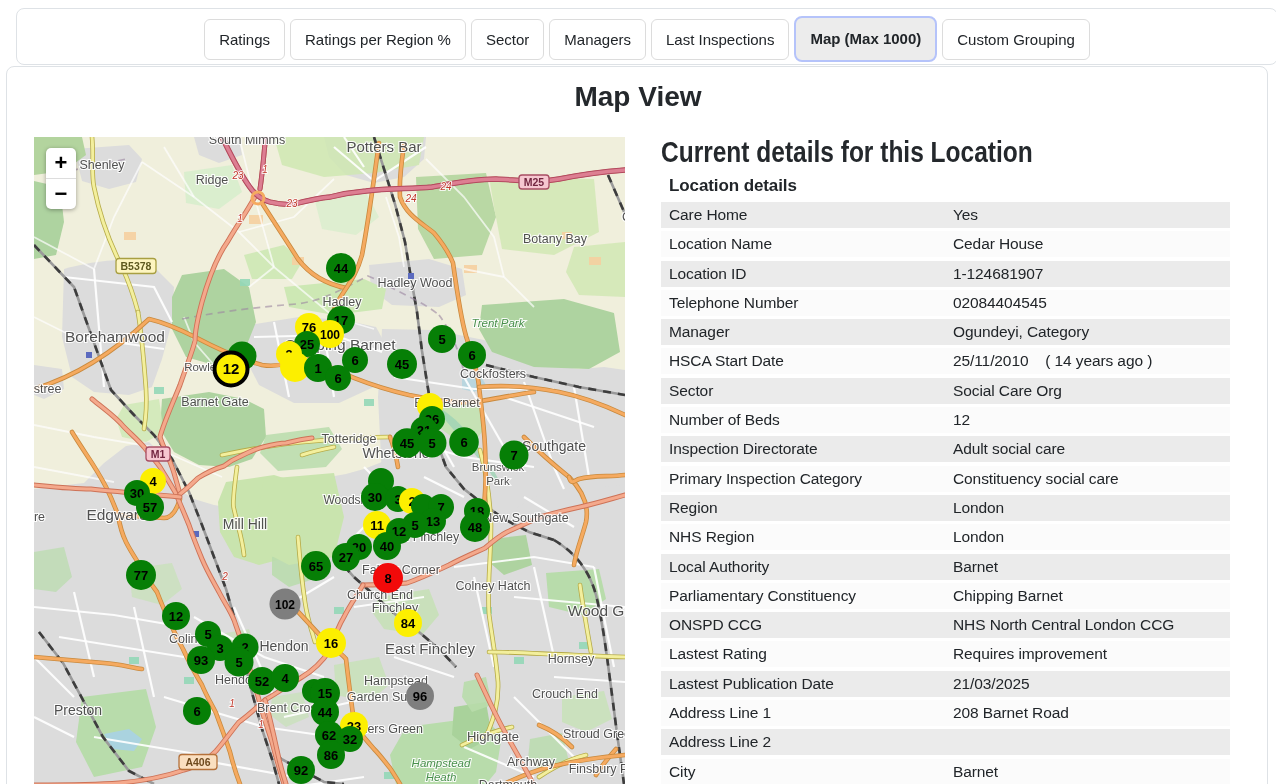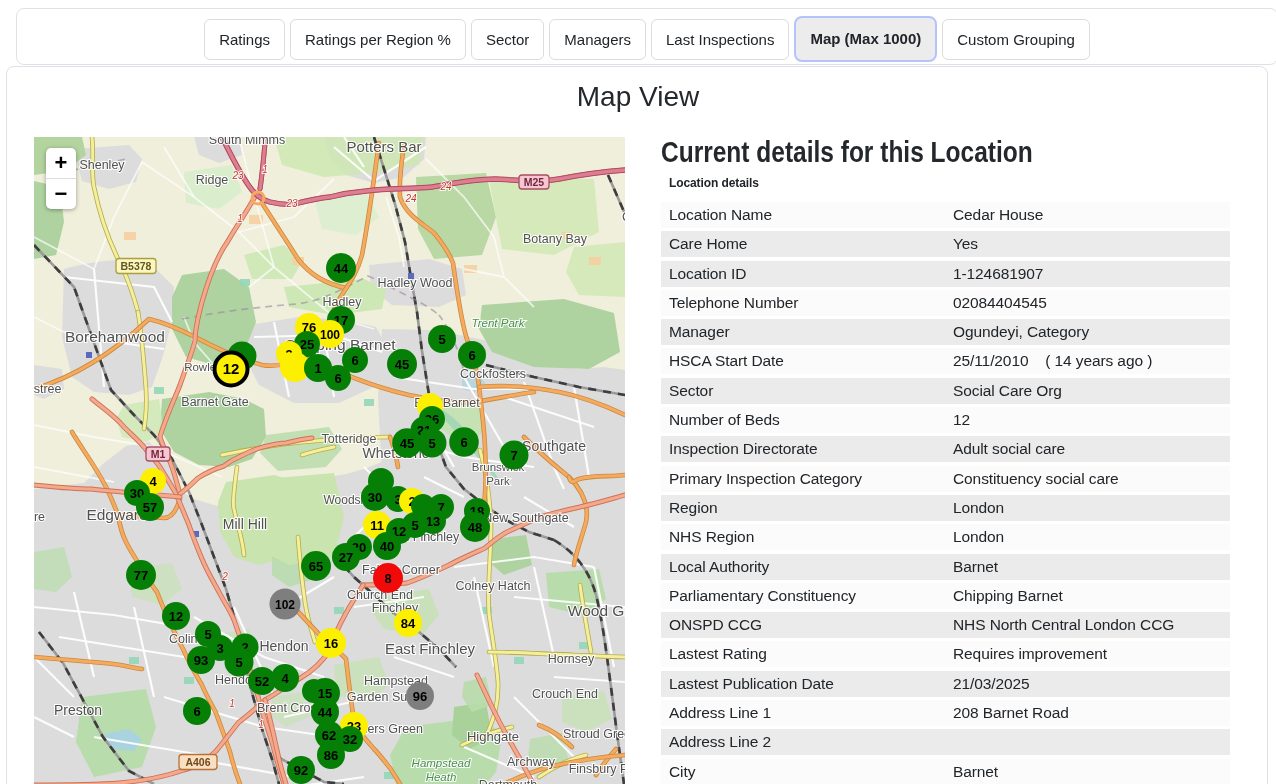--- a/index.html
+++ b/index.html
@@ -8,29 +8,29 @@
   .tabbar { position:absolute; left:16px; top:8px; width:1262px; height:57px;
     border:1px solid #dee2e6; border-radius:8px; display:flex; justify-content:center;
     align-items:flex-start; padding-top:10px; background:#fff; z-index:5; }
   .tab { height:41px; line-height:39px; padding:0 14px; margin:0 2.5px; font-size:15px;
     color:#212529; background:#fff; border:1px solid #dcdcdc; border-radius:6px; white-space:nowrap; }
   .tab.active { height:46px; margin-top:-3px; line-height:42px; background:#ececec;
     border:2px solid #b5c3fa; border-radius:8px; font-weight:bold; padding:0 14px; }
   .content { position:absolute; left:6px; top:66px; width:1262px; height:740px;
     border:1px solid #dee2e6; border-radius:8px; background:#fff; }
   .h1 { position:absolute; left:0; top:81px; width:1276px; text-align:center;
-    font-size:28px; font-weight:normal; color:#24282c; }
+    font-size:28px; font-weight:bold; color:#24282c; }
   .mapwrap { position:absolute; left:34px; top:137px; width:591px; height:647px; overflow:hidden; }
   .zoomctl { position:absolute; left:12px; top:11px; width:30px; height:61px; background:#fff;
     border-radius:5px; box-shadow:0 1px 4px rgba(0,0,0,.35); z-index:10; }
   .zoomctl .zc { width:30px; height:30px; text-align:center; line-height:30px; font-size:22px;
     font-weight:bold; color:#000; }
   .zoomctl .sep { height:1px; background:#ddd; }
   .dh { position:absolute; left:661px; top:136px; font-size:29px; font-weight:bold; color:#24282c; transform:scaleX(.845); transform-origin:0 0; white-space:nowrap; }
-  .ld { position:absolute; left:669px; top:176px; font-size:12px; font-weight:bold; color:#212529; letter-spacing:-.1px; }
+  .ld { position:absolute; left:669px; top:176px; font-size:17px; font-weight:bold; color:#212529; letter-spacing:-.1px; }
   .tbl { position:absolute; left:661px; top:202px; width:569px; }
   .r { height:26px; margin-bottom:3.3px; display:flex; align-items:center; font-size:15.5px; letter-spacing:-.1px; color:#212529; }
   .r .l { width:292px; padding-left:8px; }
   .r.g { background:#ebebeb; }
   .r.w { background:#fbfbfb; }
 </style>
 </head>
 <body>
 <div class="tabbar">
   <div class="tab">Ratings</div>
@@ -39,27 +39,27 @@
   <div class="tab">Managers</div>
   <div class="tab">Last Inspections</div>
   <div class="tab active">Map (Max 1000)</div>
   <div class="tab">Custom Grouping</div>
 </div>
 <div class="content"></div>
 <div class="h1">Map View</div>
 <div class="dh">Current details for this Location</div>
 <div class="ld">Location details</div>
 <div class="tbl">
+  <div class="r g">
+      <span class="l">Care Home</span>
+      <span>Yes</span>
+    </div>
   <div class="r w">
       <span class="l">Location Name</span>
       <span>Cedar House</span>
-    </div>
-  <div class="r g">
-      <span class="l">Care Home</span>
-      <span>Yes</span>
     </div>
   <div class="r g">
       <span class="l">Location ID</span>
       <span>1-124681907</span>
     </div>
   <div class="r w">
       <span class="l">Telephone Number</span>
       <span>02084404545</span>
     </div>
   <div class="r g">

